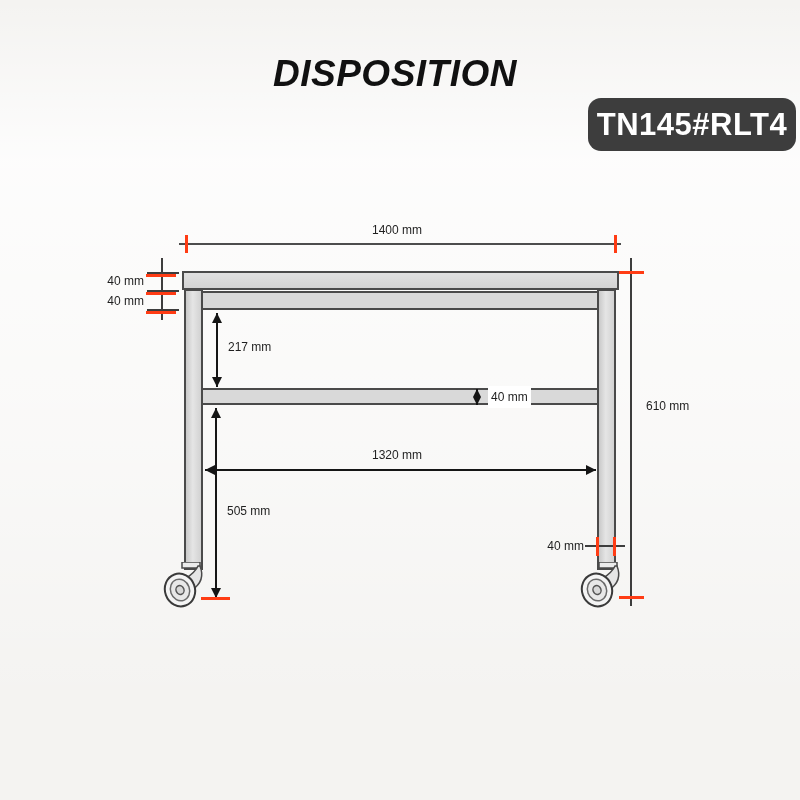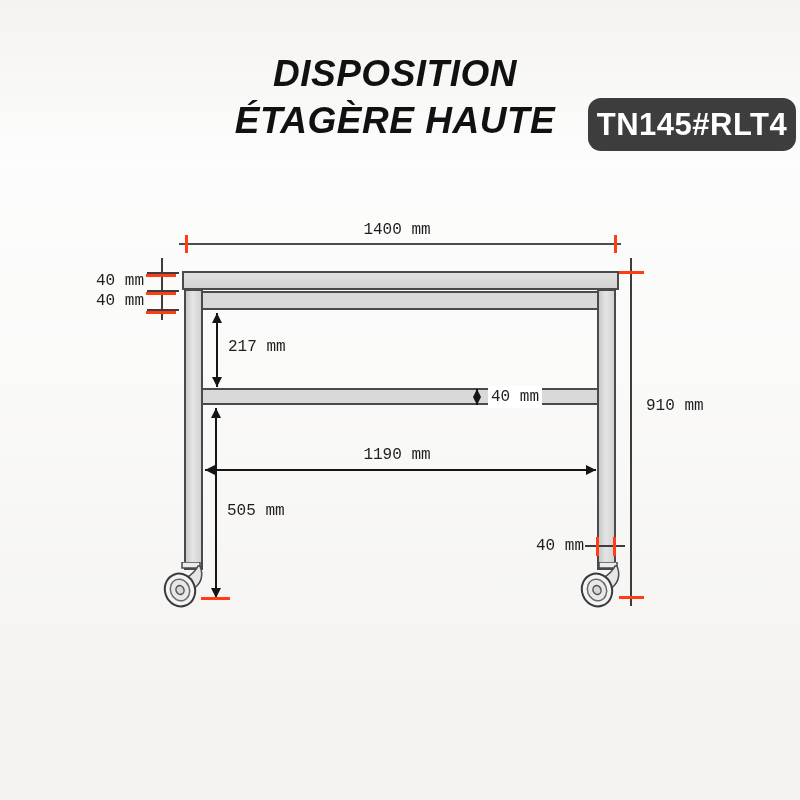--- a/index.html
+++ b/index.html
@@ -29,21 +29,21 @@
   .shelf  {left:201px;top:388px;width:398px;height:17px;z-index:2;}
   .leg{z-index:1;background:linear-gradient(90deg,#c9c9c9,#e5e5e5 45%,#d2d2d2);}
   .leg-left {left:184px;top:289px;width:19px;height:281px;}
   .leg-right{left:597px;top:289px;width:19px;height:281px;}
   .caster{position:absolute;width:54px;height:46px;z-index:2;}
   .caster-left{left:158px;top:562px;}
   .caster-right{left:575px;top:562px;}
   
   .dline{position:absolute;background:#3d3d3d;z-index:4;}
   .rtick{position:absolute;background:var(--tick-red,#ff3c14);z-index:6;}
-  .dim-label{position:absolute;font-size:16px;line-height:22px;color:var(--label-text,#1f1f1f);white-space:nowrap;z-index:7;font-family:Liberation Mono, monospace;}
+  .dim-label{position:absolute;font-size:12px;line-height:22px;color:var(--label-text,#1f1f1f);white-space:nowrap;z-index:7;font-family:Liberation Sans, sans-serif;}
   .varrow{position:absolute;width:2px;background:var(--dim-line,#151515);z-index:5;}
   .varrow::before{content:"";position:absolute;top:0;left:-4px;border-left:5px solid transparent;border-right:5px solid transparent;border-bottom:10px solid var(--dim-line,#151515);}
   .varrow::after{content:"";position:absolute;bottom:0;left:-4px;border-left:5px solid transparent;border-right:5px solid transparent;border-top:10px solid var(--dim-line,#151515);}
   .varrow.small::before{left:-3px;border-left-width:4px;border-right-width:4px;border-bottom-width:8px;}
   .varrow.small::after{left:-3px;border-left-width:4px;border-right-width:4px;border-top-width:8px;}
   .harrow{position:absolute;height:2px;background:var(--dim-line,#151515);z-index:5;}
   .harrow::before{content:"";position:absolute;left:0;top:-4px;border-top:5px solid transparent;border-bottom:5px solid transparent;border-right:10px solid var(--dim-line,#151515);}
   .harrow::after{content:"";position:absolute;right:0;top:-4px;border-top:5px solid transparent;border-bottom:5px solid transparent;border-left:10px solid var(--dim-line,#151515);}
   
   .dw-line{left:179px;top:243px;width:442px;height:2px;background:var(--dim-gray-line,#4d4d4d);}
@@ -82,21 +82,20 @@
   .h-tick-bot{left:619px;top:596px;width:25px;height:3px;}
   .lbl-910{left:646px;top:395px;}
 </style>
 </head>
 <body>
 
 <div class="stage">
 
   <div class="title">
     <div>DISPOSITION</div>
-    <div>ÉTAGÈRE HAUTE</div>
   </div>
   <div class="badge">
     <span>TN145#RLT4</span>
   </div>
 
   <div class="dline dw-line"></div>
   <div class="rtick dw-tick-l"></div>
   <div class="rtick dw-tick-r"></div>
   <div class="dim-label dw-label">1400 mm</div>
 
@@ -135,29 +134,29 @@
   <div class="dim-label lbl-top-th">40 mm</div>
   <div class="dim-label lbl-frame-th">40 mm</div>
 
   <div class="varrow arr-285"></div>
   <div class="dim-label lbl-285">217 mm</div>
 
   <div class="varrow small arr-s40"></div>
   <div class="dim-label lbl-s40">40 mm</div>
 
   <div class="harrow arr-1320"></div>
-  <div class="dim-label lbl-1320">1190 mm</div>
+  <div class="dim-label lbl-1320">1320 mm</div>
 
   <div class="varrow arr-505"></div>
   <div class="dim-label lbl-505">505 mm</div>
   <div class="rtick floor-tick"></div>
 
   <div class="dim-label lbl-leg40">40 mm</div>
   <div class="dline leg40-line"></div>
   <div class="rtick leg40-t1"></div>
   <div class="rtick leg40-t2"></div>
 
   <div class="dline h-line"></div>
   <div class="rtick h-tick-top"></div>
   <div class="rtick h-tick-bot"></div>
-  <div class="dim-label lbl-910">910 mm</div>
+  <div class="dim-label lbl-910">610 mm</div>
 
 </div>
 
 </body></html>

